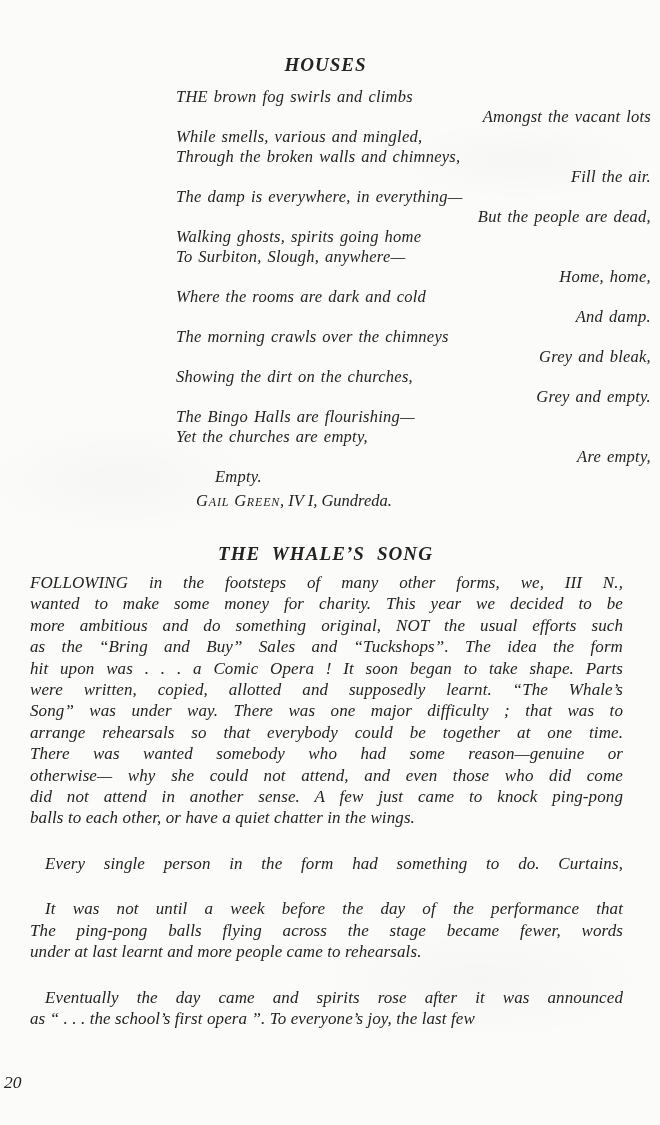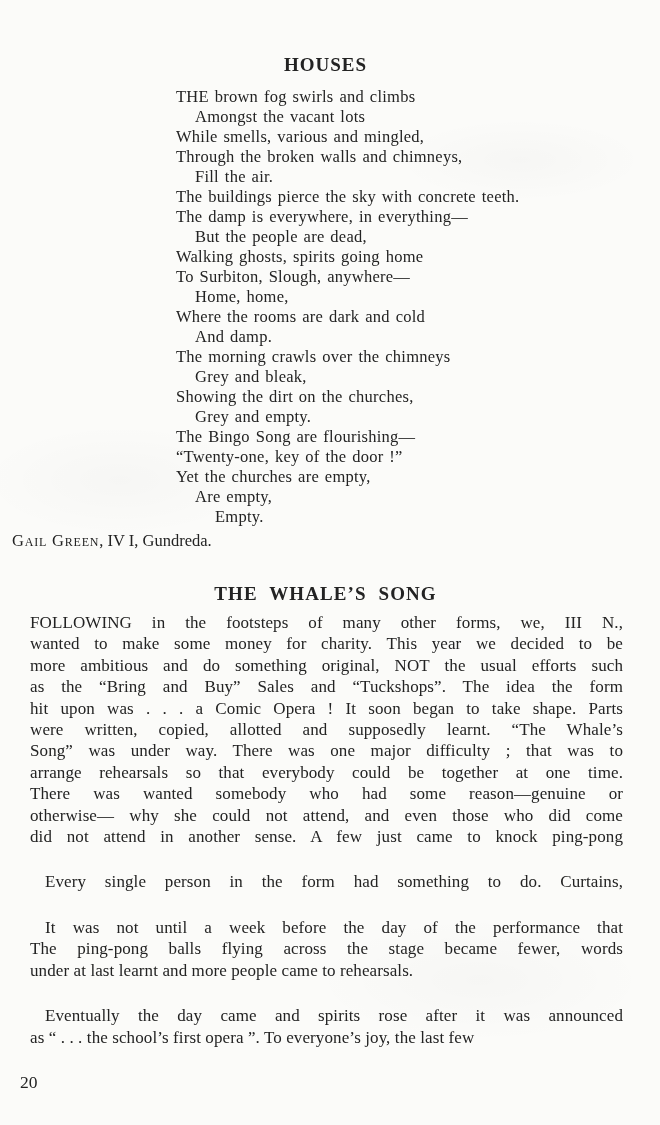--- a/index.html
+++ b/index.html
@@ -11,42 +11,43 @@
     color: #232323;
   }
   .page {
     position: relative;
     width: 651px; height: 1125px;
     background:
       radial-gradient(ellipse 180px 60px at 520px 160px, rgba(0,0,0,0.02), rgba(0,0,0,0) 70%),
       radial-gradient(ellipse 200px 80px at 120px 480px, rgba(0,0,0,0.018), rgba(0,0,0,0) 70%),
       radial-gradient(ellipse 240px 90px at 480px 980px, rgba(0,0,0,0.018), rgba(0,0,0,0) 70%),
       #fbfbf9;
+    font-style: italic;
   }
   .poem-title {
     margin: 0;
     padding-top: 54px;
     text-align: center;
     font-size: 19px;
     font-weight: bold;
     letter-spacing: 1px;
   }
   .poem {
     margin: 11px 0 0 176px;
     font-size: 16.5px;
     line-height: 20px;
     letter-spacing: 0.25px;
     word-spacing: 1.5px;
   }
   .pl { white-space: nowrap; }
-  .pl.i1 { padding-left: 19px; }
+  .pl.i1 { padding-left: 19px; text-align: right; }
   .pl.i2 { padding-left: 39px; }
   .byline {
-    margin: 4px 63px 0 12px;
-    text-align: left;
+    margin: 4px 63px 0 0;
+    text-align: center;
     font-size: 16.5px;
   }
   .byline .sc {
     font-variant: small-caps;
     letter-spacing: 0.8px;
   }
   .article-title {
     margin: 32px 0 6px 0;
     text-align: center;
     font-size: 19px;
@@ -63,52 +64,50 @@
   .para { margin: 0; }
   .para + .para { margin-top: 24px; }
   .ln {
     text-align: justify;
     text-align-last: justify;
   }
   .ln.end { text-align-last: auto; }
   .para.ind .ln:first-child { text-indent: 15px; }
   .page-number {
     position: absolute;
-    left: 20px;
+    left: 4px;
     top: 1072px;
     font-size: 17.5px;
   }
 </style>
 </head>
 <body>
 
 <div class="page">
 
   <h1 class="poem-title">HOUSES</h1>
 
   <div class="poem">
     <div class="pl i0">THE brown fog swirls and climbs</div>
     <div class="pl i1">Amongst the vacant lots</div>
     <div class="pl i0">While smells, various and mingled,</div>
     <div class="pl i0">Through the broken walls and chimneys,</div>
     <div class="pl i1">Fill the air.</div>
-    <div class="pl i0">The buildings pierce the sky with concrete teeth.</div>
     <div class="pl i0">The damp is everywhere, in everything—</div>
     <div class="pl i1">But the people are dead,</div>
     <div class="pl i0">Walking ghosts, spirits going home</div>
     <div class="pl i0">To Surbiton, Slough, anywhere—</div>
     <div class="pl i1">Home, home,</div>
     <div class="pl i0">Where the rooms are dark and cold</div>
     <div class="pl i1">And damp.</div>
     <div class="pl i0">The morning crawls over the chimneys</div>
     <div class="pl i1">Grey and bleak,</div>
     <div class="pl i0">Showing the dirt on the churches,</div>
     <div class="pl i1">Grey and empty.</div>
-    <div class="pl i0">The Bingo Song are flourishing—</div>
-    <div class="pl i0">“Twenty-one, key of the door !”</div>
+    <div class="pl i0">The Bingo Halls are flourishing—</div>
     <div class="pl i0">Yet the churches are empty,</div>
     <div class="pl i1">Are empty,</div>
     <div class="pl i2">Empty.</div>
   </div>
 
   <div class="byline"><span class="sc">Gail Green</span><span>, IV I, Gundreda.</span></div>
 
   <h2 class="article-title">THE WHALE’S SONG</h2>
 
   <div class="article">
@@ -118,20 +117,21 @@
       <div class="ln">wanted to make some money for charity.  This year we decided to be</div>
       <div class="ln">more ambitious and do something original, NOT the usual efforts such</div>
       <div class="ln">as the “Bring and Buy” Sales and “Tuckshops”.  The idea the form</div>
       <div class="ln">hit upon was . . . a Comic Opera !  It soon began to take shape.  Parts</div>
       <div class="ln">were written, copied, allotted and supposedly learnt.  “The Whale’s</div>
       <div class="ln">Song” was under way.  There was one major difficulty ;  that was to</div>
       <div class="ln">arrange rehearsals so that everybody could be together at one time.</div>
       <div class="ln">There was wanted somebody who had some reason—genuine or</div>
       <div class="ln">otherwise— why she could not attend, and even those who did come</div>
       <div class="ln">did not attend in another sense.  A few just came to knock ping-pong</div>
+      <div class="ln end">balls to each other, or have a quiet chatter in the wings.</div>
     </div>
 
     <div class="para ind">
       <div class="ln">Every single person in the form had something to do.  Curtains,</div>
     </div>
 
     <div class="para ind">
       <div class="ln">It was not until a week before the day of the performance that</div>
       <div class="ln">The ping-pong balls flying across the stage became fewer, words</div>
       <div class="ln end">under at last learnt and more people came to rehearsals.</div>

